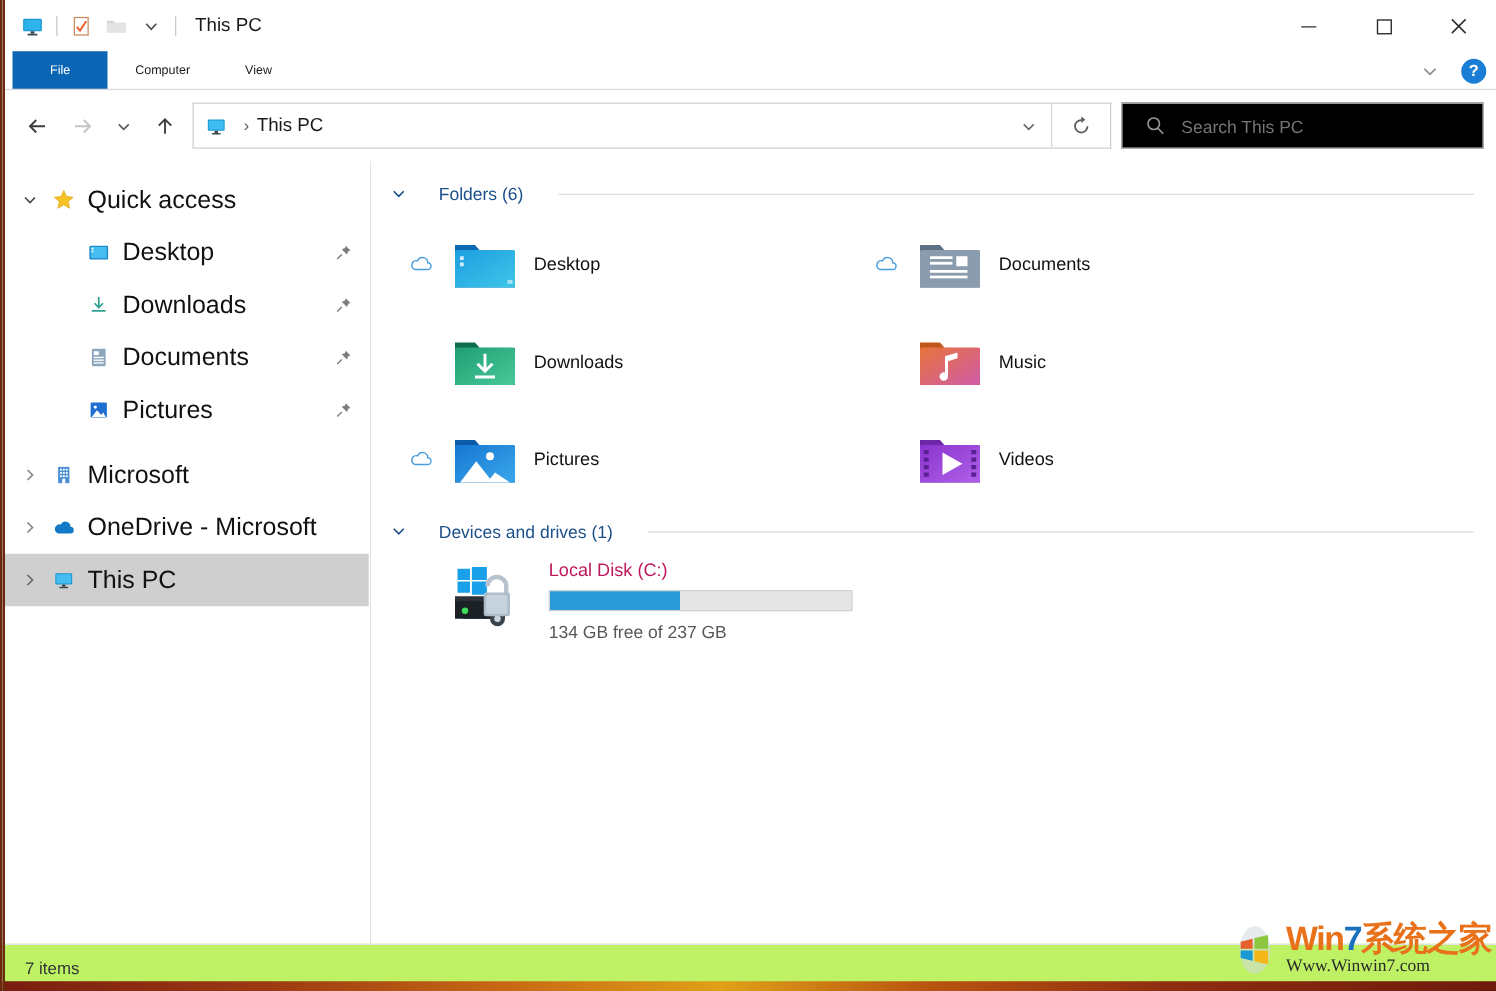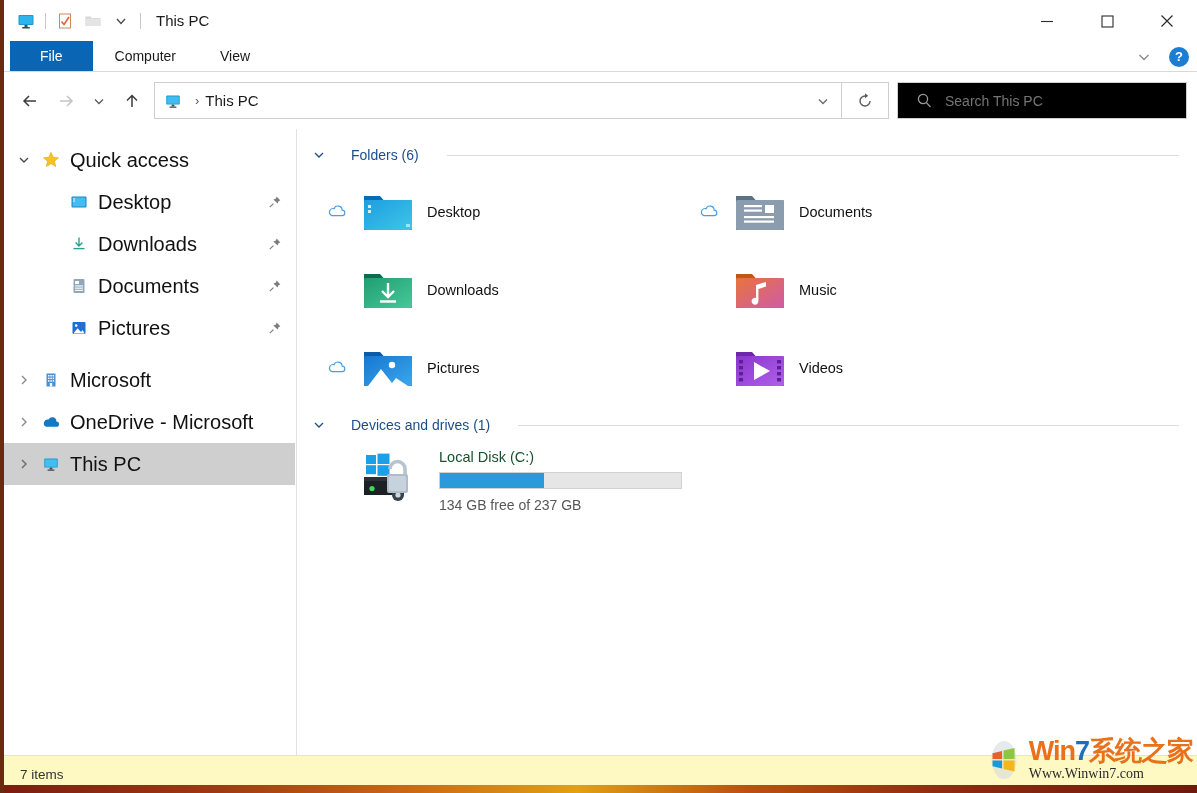--- a/index.html
+++ b/index.html
@@ -49,21 +49,21 @@
   
   .ribbon {
     height: 31px; flex: 0 0 31px;
     display: flex; align-items: stretch;
     background: #ffffff;
     border-bottom: 1px solid #d9d9d9;
     position: relative;
   }
   .tab {
     display: flex; align-items: center; justify-content: center;
-    font-size: 14px; color: #1a1a1a;
+    font-size: 10px; color: #1a1a1a;
     padding: 0 22px;
   }
   .tab.file {
     background: #0a66b5; color: #ffffff;
     padding: 0 30px;
     margin-left: 8px;
   }
   .ribbon-right {
     position: absolute; right: 8px; top: 0; height: 31px;
     display: flex; align-items: center; gap: 12px;
@@ -184,35 +184,35 @@
   }
   .tile-ico {
     width: 62px; flex: 0 0 62px;
     display: flex; align-items: center; justify-content: center;
   }
   .tile-name { font-size: 14.5px; color: #111; margin-left: 8px; white-space: nowrap; }
 
   .drive-row { display: flex; align-items: flex-start; padding-left: 46px; margin-top: 4px; }
   .drive-ico { width: 76px; flex: 0 0 76px; display:flex; align-items:center; justify-content:center; padding-top: 8px;}
   .drive-info { margin-left: 6px; padding-top: 6px; }
-  .drive-name { font-size: 14.5px; color: #14532d; margin-bottom: 7px; }
+  .drive-name { font-size: 14.5px; color: #be185d; margin-bottom: 7px; }
   .bar-outer {
     width: 243px; height: 17px;
     background: #e6e6e6; border: 1px solid #d2d2d2;
   }
   .bar-fill { height: 100%; background: #2a9ad8; }
   .drive-free { font-size: 14px; color: #575757; margin-top: 8px; }
 
   
   .statusbar {
     height: 38px; flex: 0 0 38px;
     border-top: 1px solid #e2e2e2;
     display: flex; align-items: center;
     padding-left: 18px;
-    background: #fef9c3;
+    background: #bef264;
     position: relative;
   }
   .status-text { font-size: 13.5px; color: #333; }
 
   
   .watermark {
     position: absolute; right: 4px; bottom: 12px;
     display: flex; align-items: center; pointer-events: none;
   }
   .wm-logo { width: 42px; height: 42px; }

